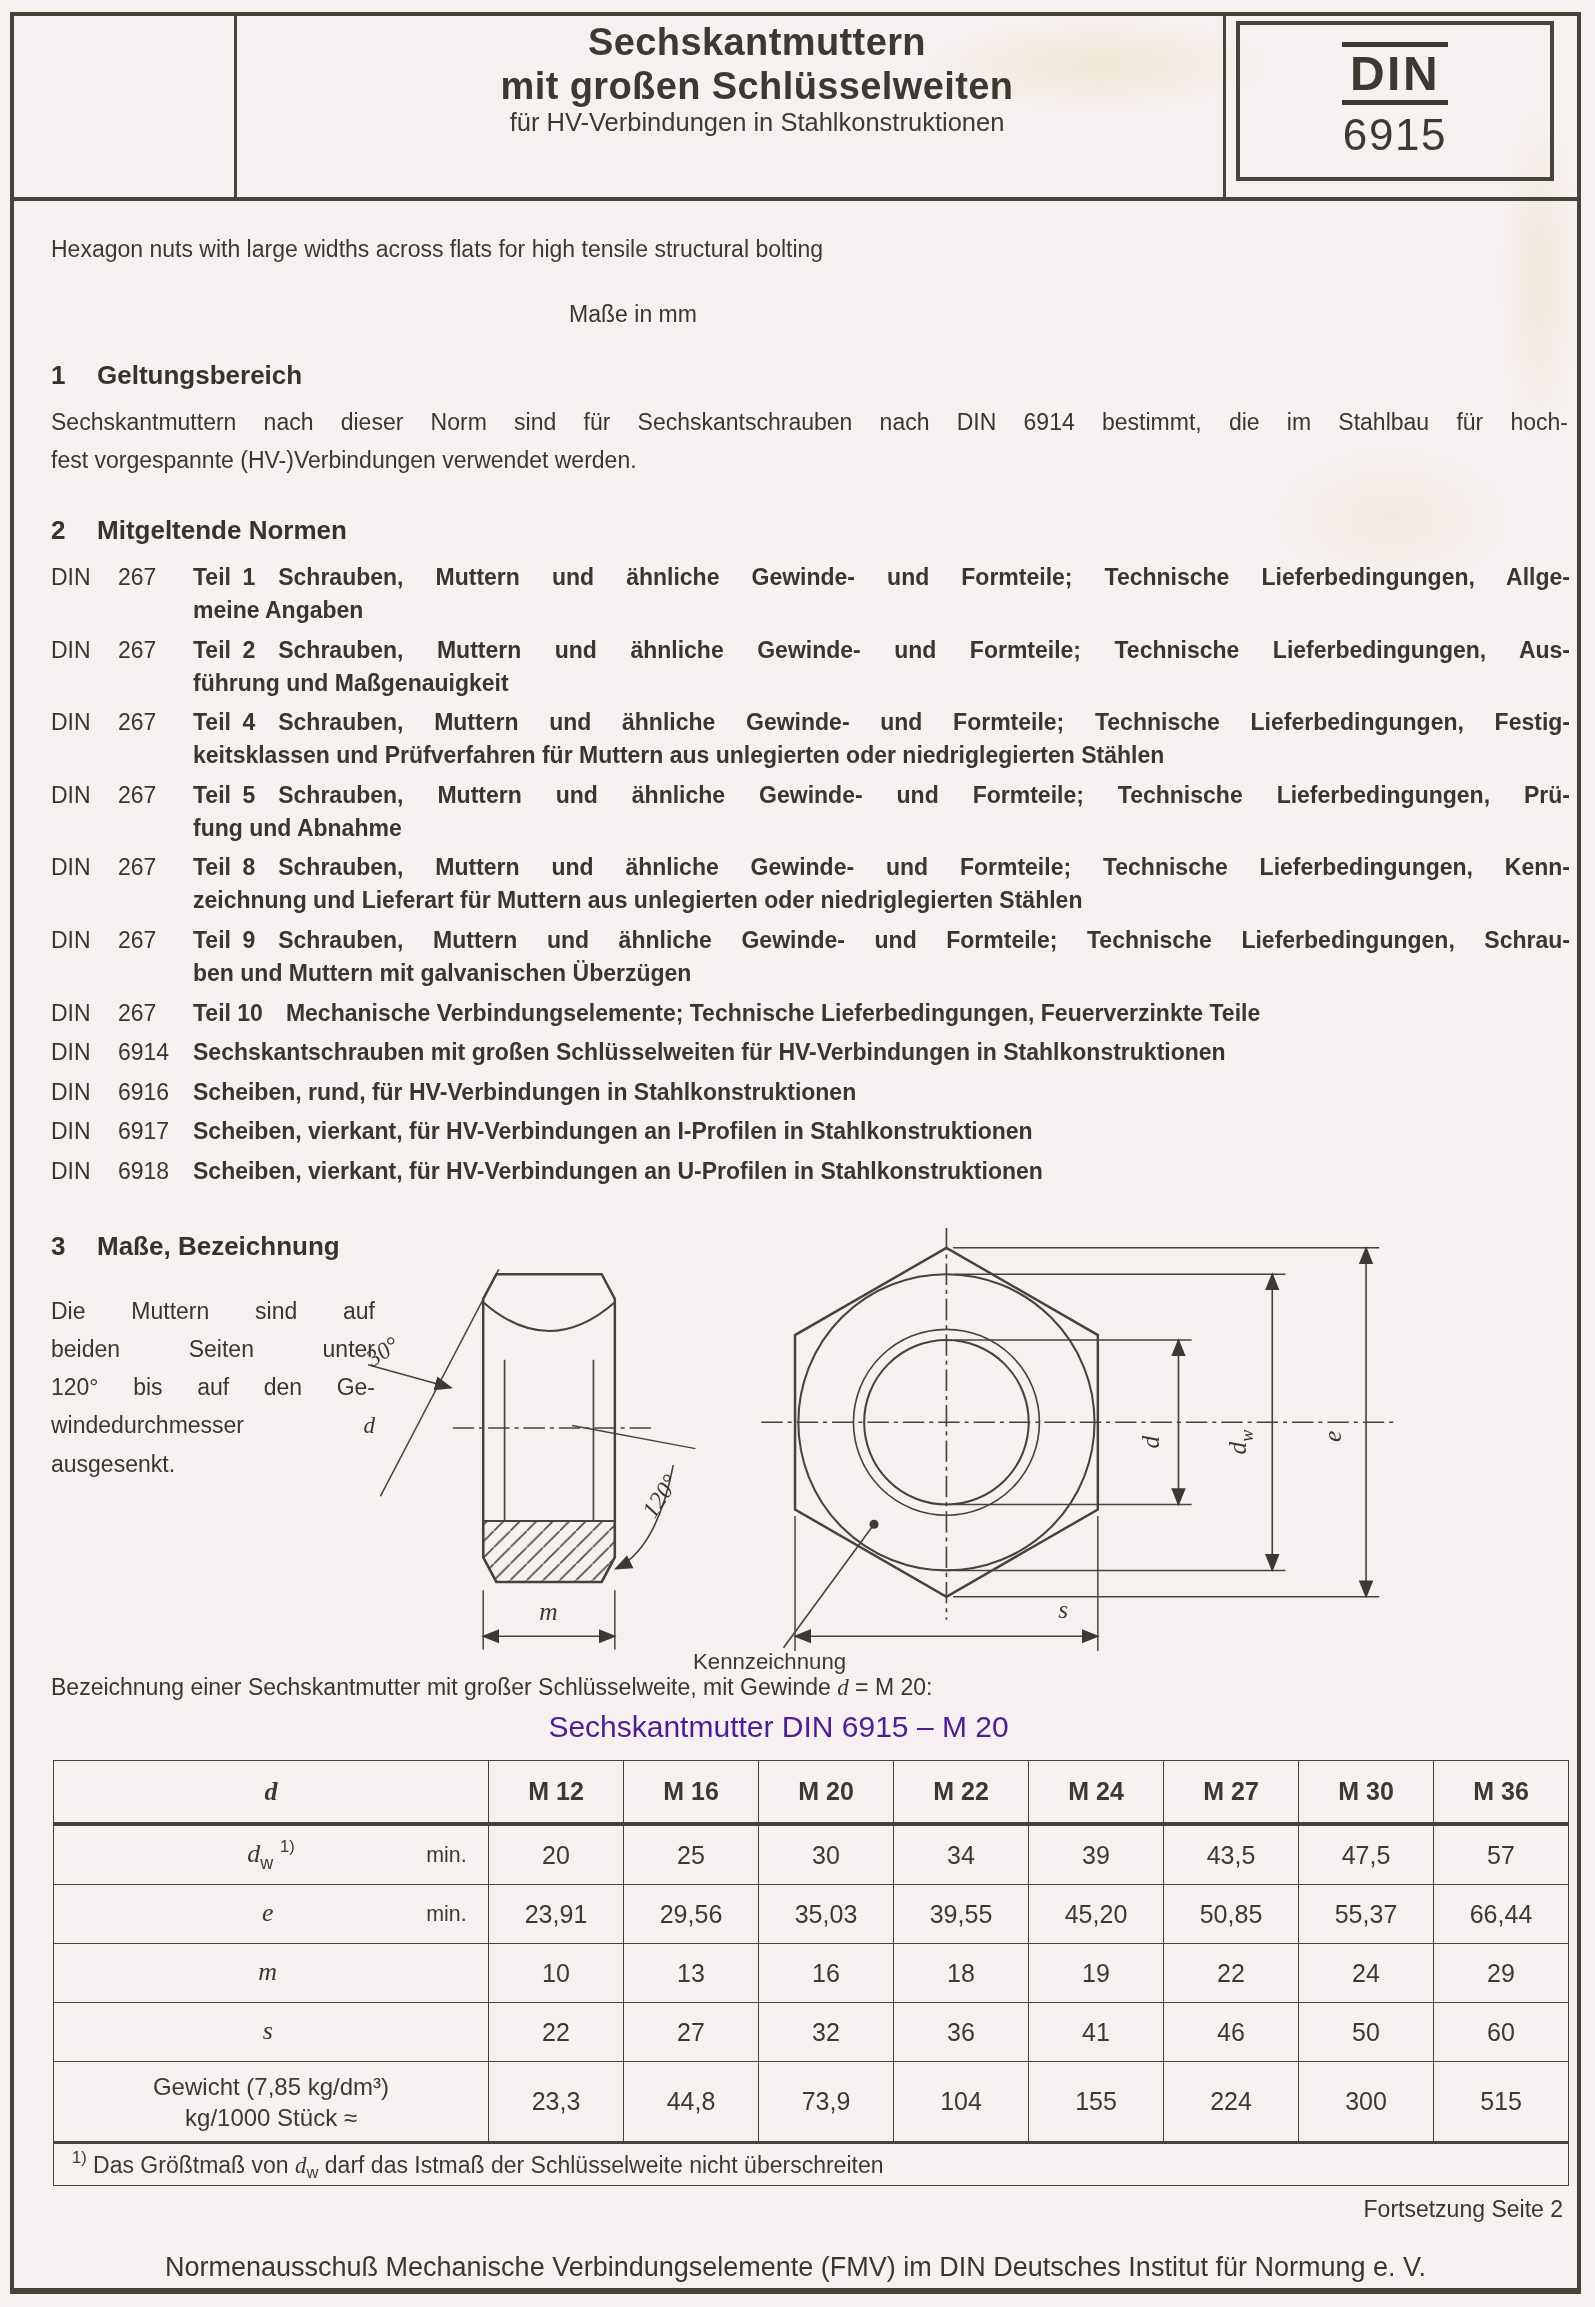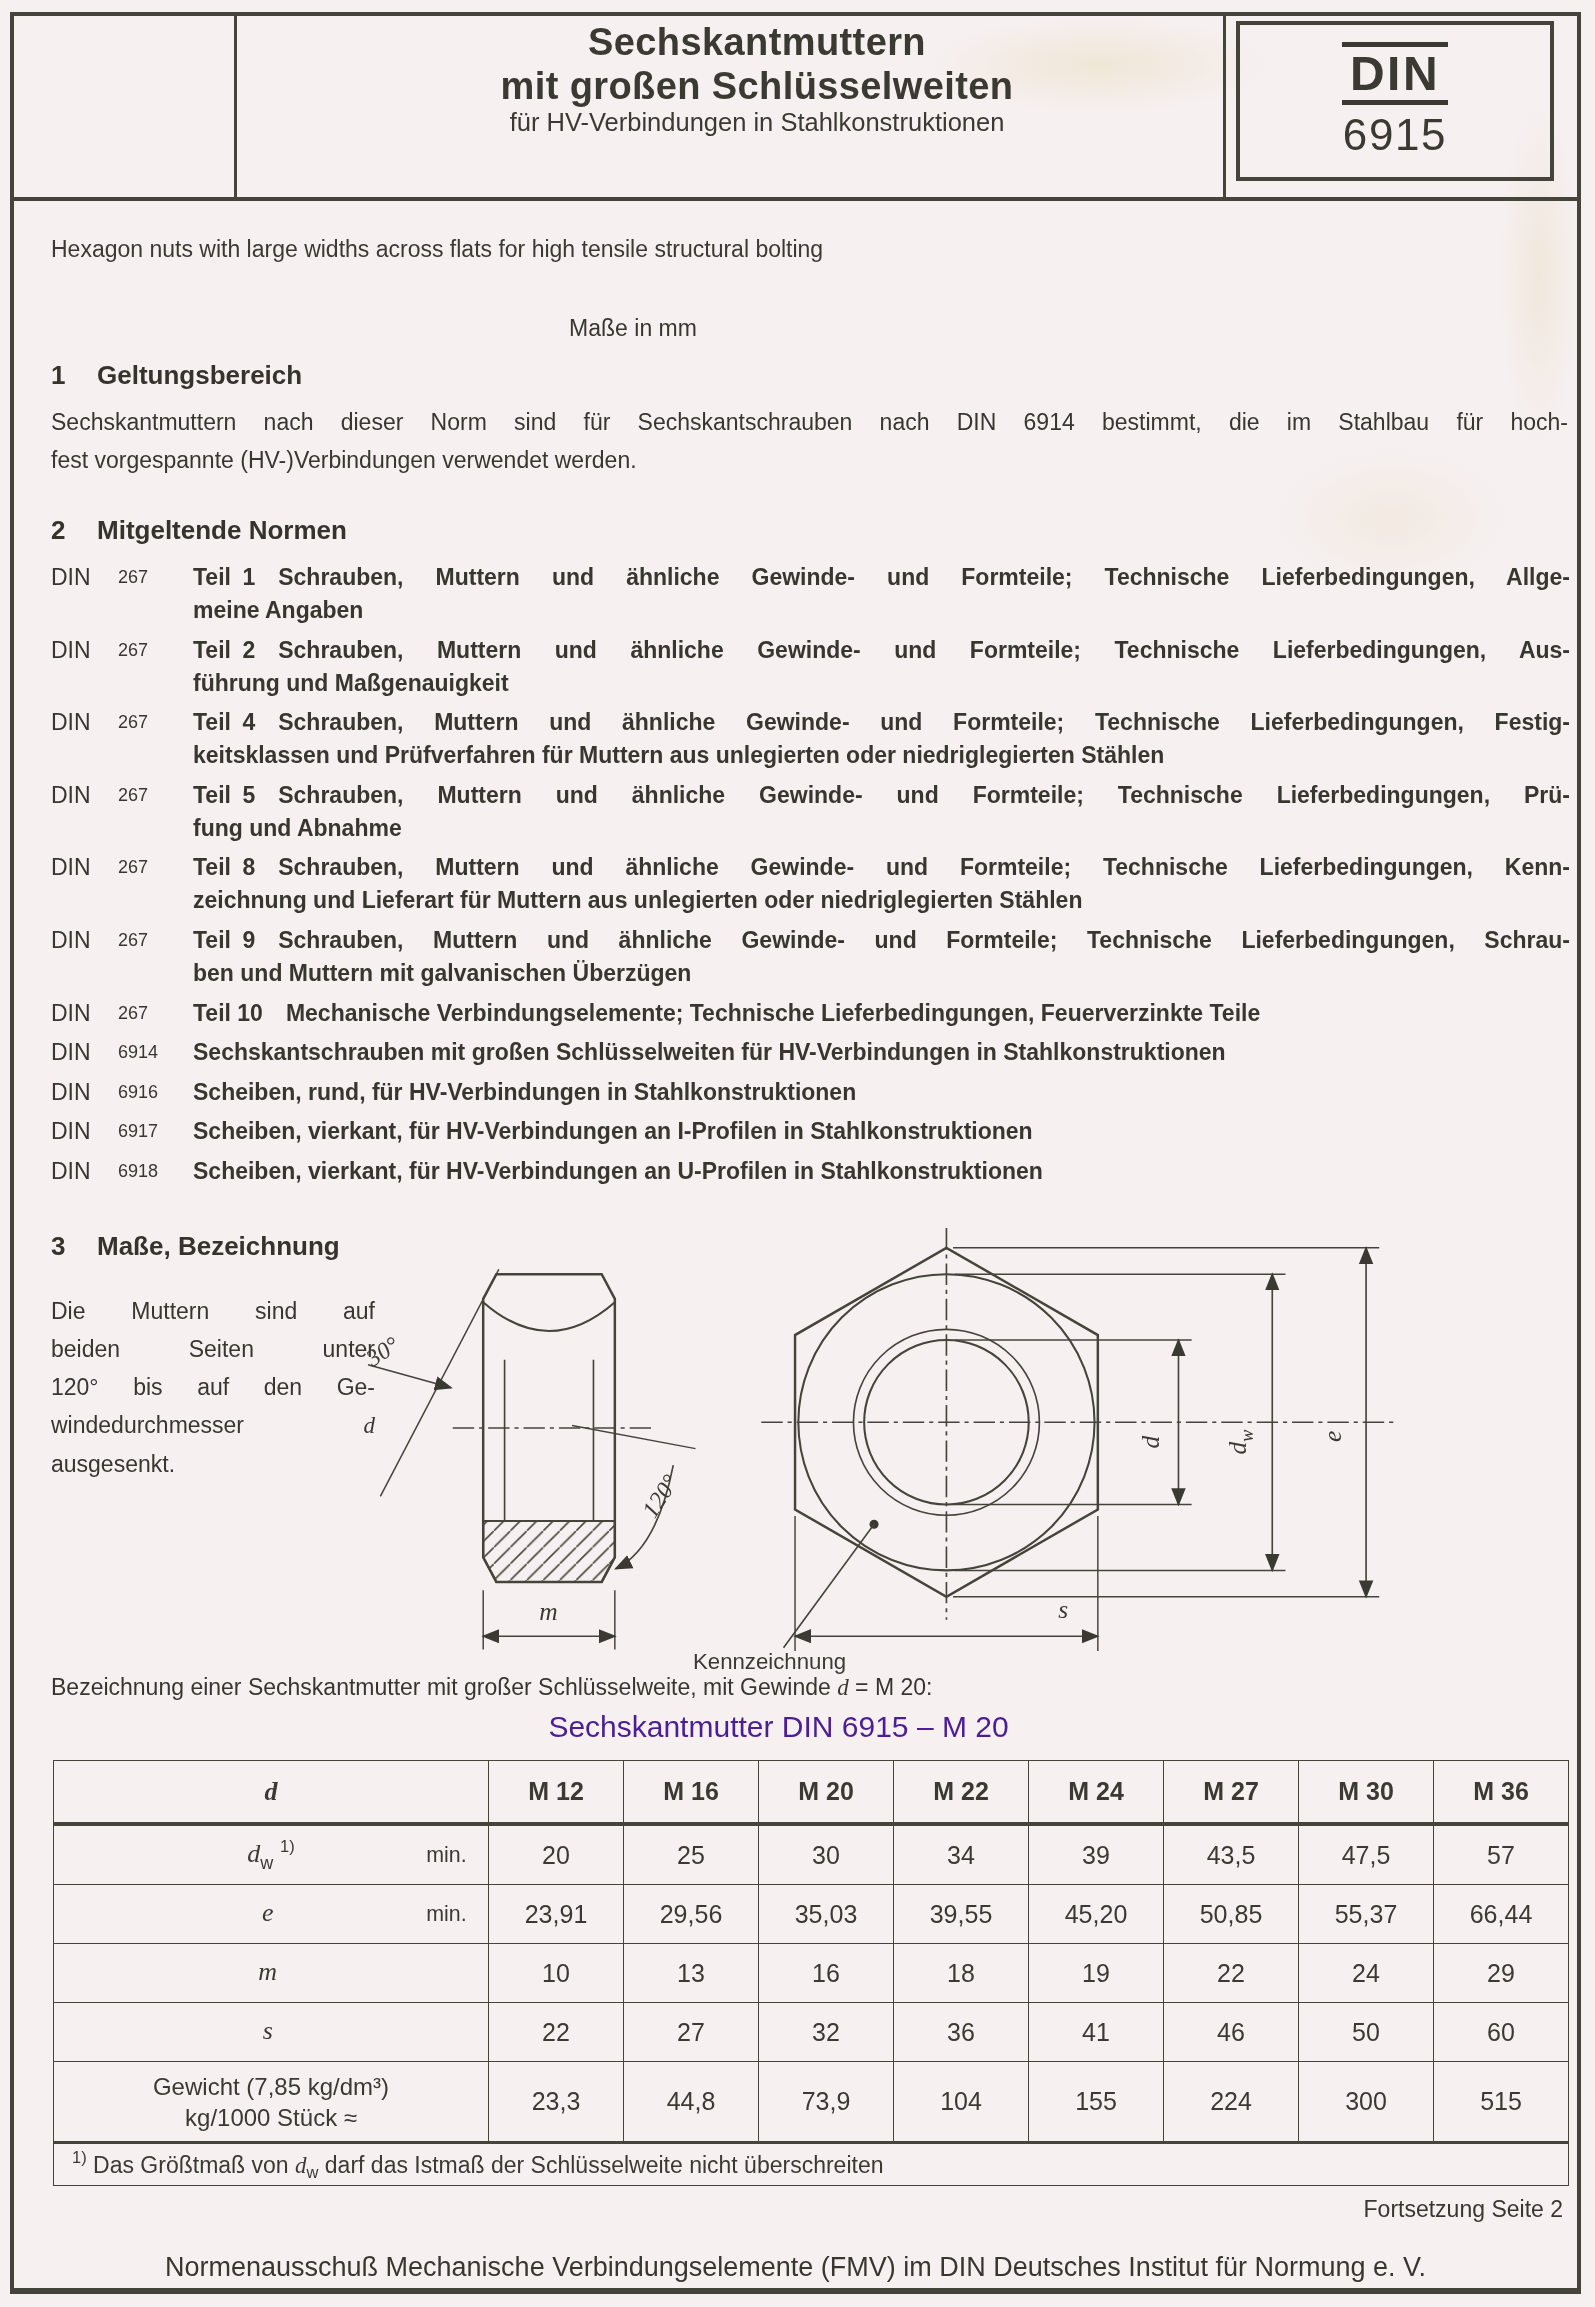--- a/index.html
+++ b/index.html
@@ -21,33 +21,33 @@
   .din-box{position:absolute;left:1236px;top:21.4px;width:318px;height:160px;
     border:4.1px solid #45443a;box-sizing:border-box;display:flex;flex-direction:column;
     align-items:center;justify-content:center;gap:5px;}
   .din-logo{display:inline-block;font-size:48px;font-weight:700;letter-spacing:2.5px;
     border-top:5px solid #3b3a32;border-bottom:5px solid #3b3a32;padding:0 8.2px;line-height:53px;color:#3b3a32;}
   .din-num{font-size:44px;font-weight:500;color:#3b3a32;letter-spacing:1.6px;}
 
   .abs{position:absolute;}
   .body-txt{font-size:23px;line-height:33px;color:#3b3a32;}
   .english{left:51px;top:233px;}
-  .masse{left:10px;top:315px;width:1246px;text-align:center;font-size:23px;}
+  .masse{left:10px;top:301px;width:1246px;text-align:center;font-size:23px;}
   .h-sec{font-size:26px;font-weight:700;color:#35342c;}
   .h-num{display:inline-block;width:46px;}
   .h1{left:51px;top:360px;}
   .h2{left:51px;top:515px;}
   .h3{left:51px;top:1231px;}
   .para{left:51px;top:403px;width:1517px;}
   .para-line{font-size:23px;line-height:38px;}
   .para-line:not(:last-child){text-align:justify;text-align-last:justify;}
   .refs{left:51px;top:561px;width:1519px;}
   .ref{display:flex;margin-bottom:6.6px;}
   .ref-org{flex:none;width:67px;font-size:23px;line-height:33px;}
-  .ref-num{flex:none;width:75px;font-size:18px;line-height:33px;}
+  .ref-num{flex:none;width:75px;font-size:23px;line-height:33px;}
   .ref-body{flex:1;min-width:0;}
   .ref-line{font-size:23px;line-height:33px;font-weight:bold;}
   .ref-line:not(:last-child){text-align:justify;text-align-last:justify;}
   .note{left:51px;top:1292px;width:324px;}
   .note-line{font-size:23px;line-height:38px;}
   .note-line:not(:last-child){text-align:justify;text-align-last:justify;}
   .mathv{font-family:"Liberation Serif", serif;font-style:italic;}
   .desig1{left:51px;top:1674px;font-size:23px;}
   .desig2{left:10px;top:1710px;width:1505px;text-align:center;font-size:30px;color:#4c1d95;margin-left:16px;}
 

